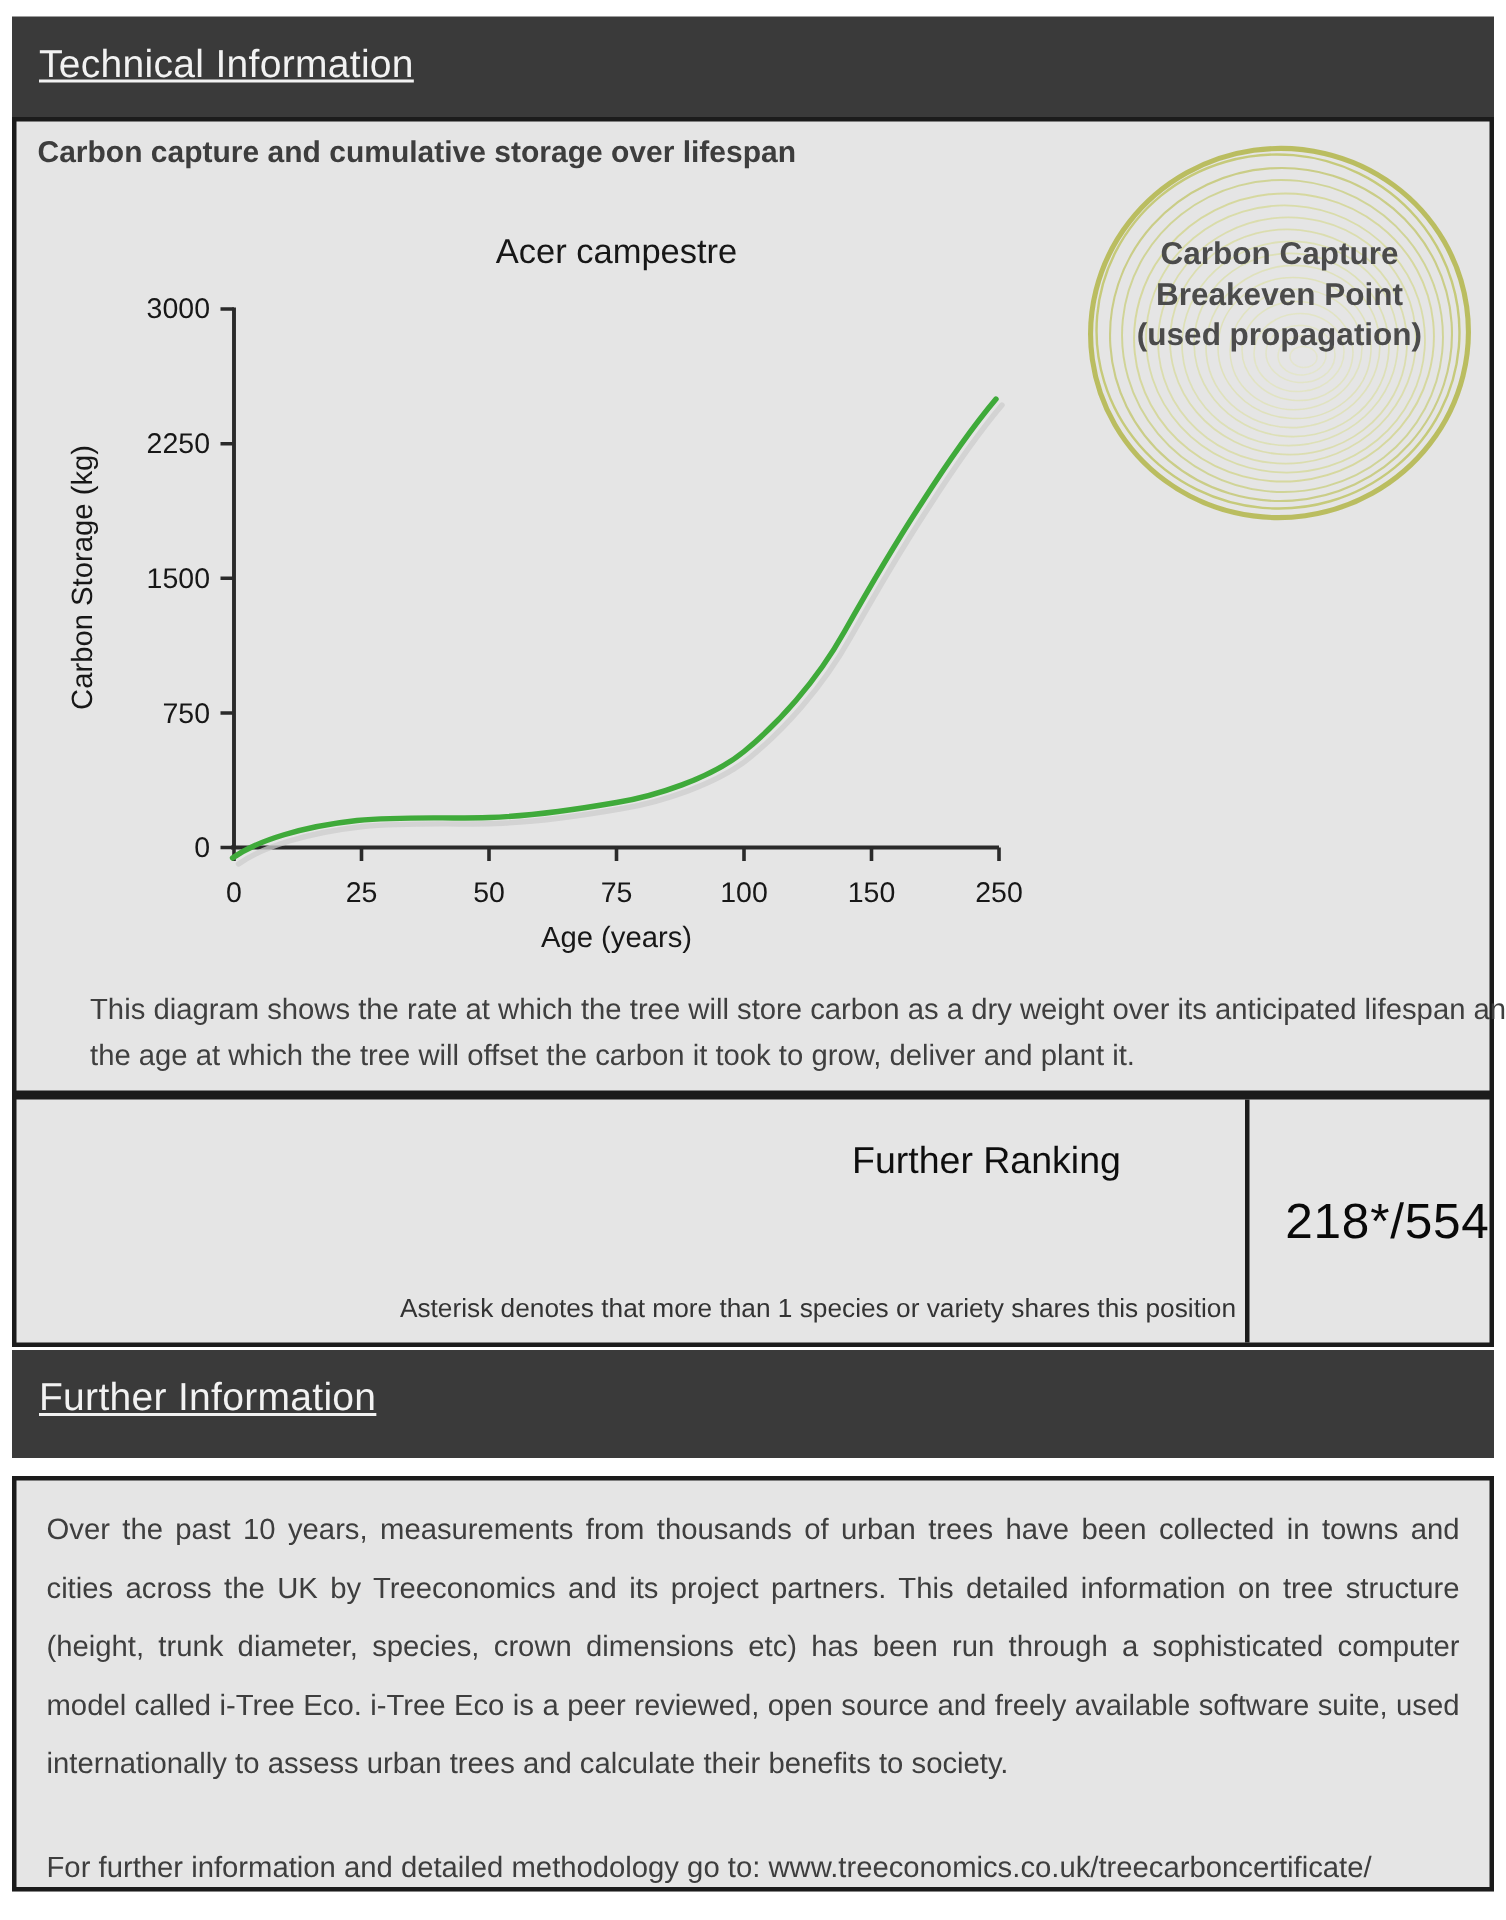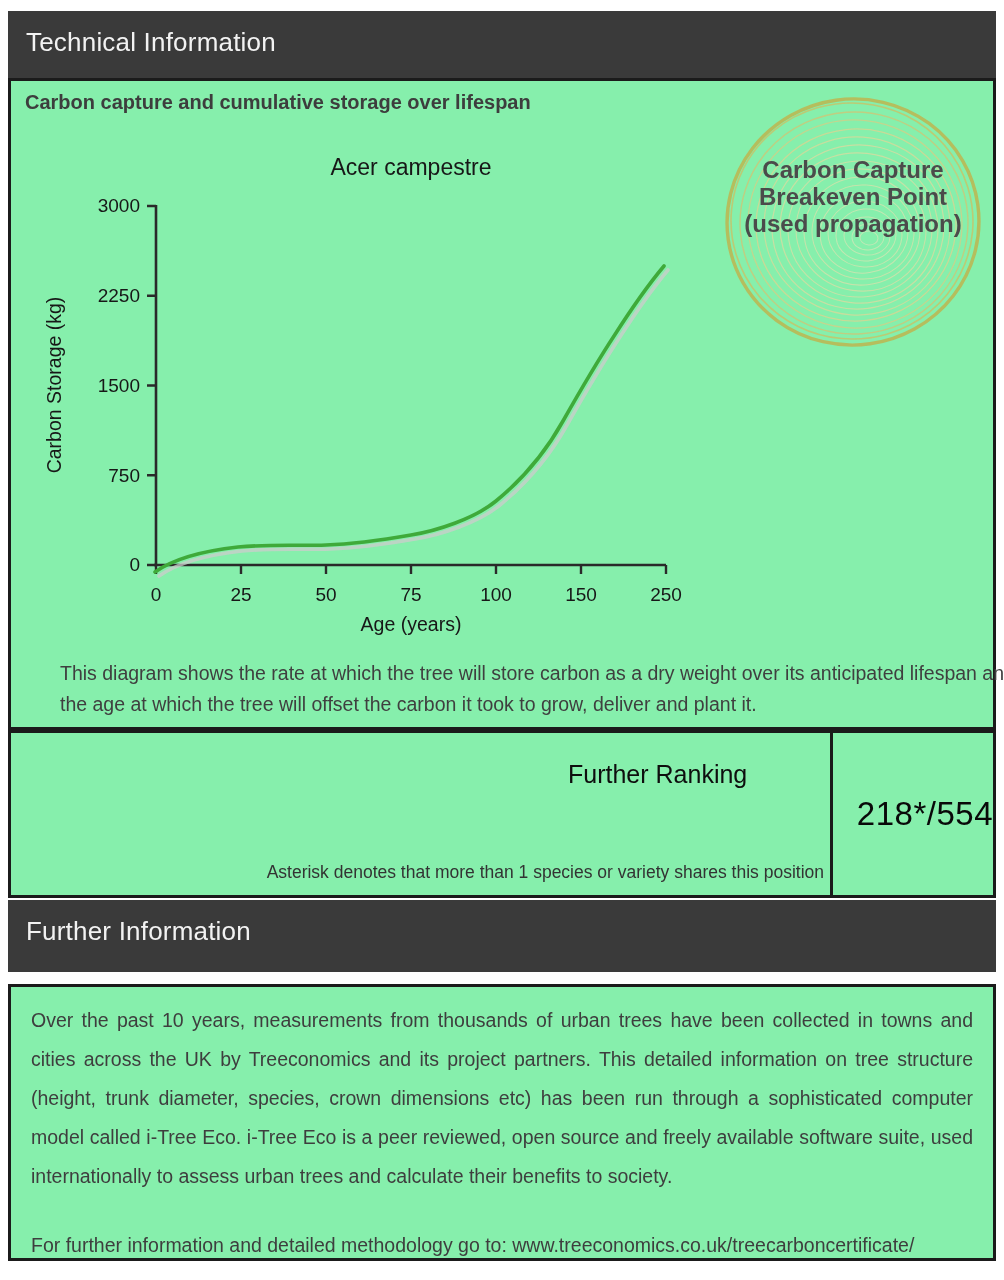--- a/index.html
+++ b/index.html
@@ -11,26 +11,27 @@
     color: var(--body-text, #3d3d3d);
     overflow: hidden;
   }
   .bar {
     position: absolute; left: 8px; width: 988px;
     background: var(--bar-bg, #3a3a3a);
     color: #f2f2f2;
     font-size: 26px;
     padding: 16px 0 0 18px;
     letter-spacing: 0.2px;
+    text-decoration: underline;
   }
   .bar1 { top: 11px; height: 67px; }
   .bar2 { top: 900px; height: 72px; }
   .box {
     position: absolute; left: 8px; width: 988px;
-    background: #86efac;
+    background: #e5e5e5;
     border: 3px solid var(--border-col, #1b1b1b);
   }
   .box1 { top: 78px; height: 652px; }
   .box2 { top: 730px; height: 168px; }
   .box3 { top: 984px; height: 277px; }
 
   .section-title {
     position: absolute; left: 14px; top: 10px;
     font-size: 20px; font-weight: bold; color: #3d3d3d;
   }
@@ -43,21 +44,21 @@
   .badge {
     position: absolute; left: 694px; top: 7px;
     width: 296px; height: 272px;
   }
   .badge-rings { position: absolute; left: 0; top: 0; }
   .badge-text {
     position: absolute; left: 0; top: 68px; width: 100%;
     text-align: center;
   }
   .badge-bold {
-    font-size: 24px; font-weight: bold; line-height: 27px;
+    font-size: 21px; font-weight: bold; line-height: 27px;
     color: var(--badge-text, #4b4b4b);
   }
   .badge-value {
     margin-top: 4px;
     font-size: 47px; font-weight: 400;
     color: #4e4e4e;
   }
   .desc {
     position: absolute; left: 14px; top: 577px; width: 960px;
     font-size: 19.5px; line-height: 31px; color: #3f3f3f; margin-left: 35px;

